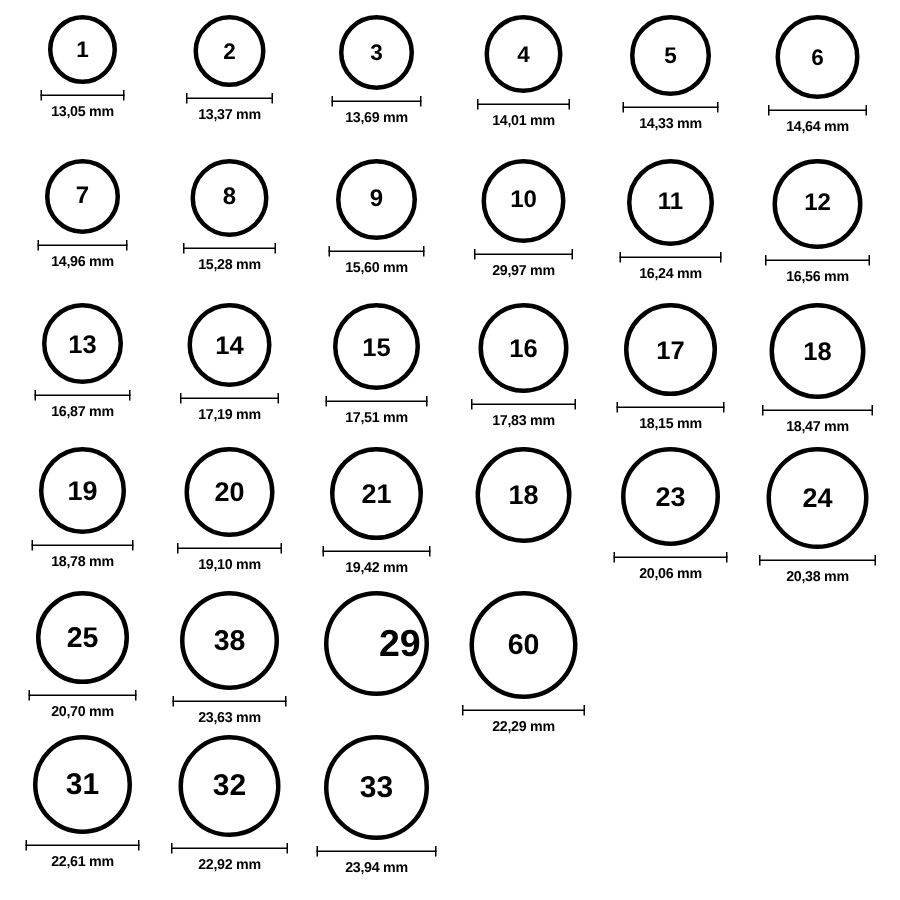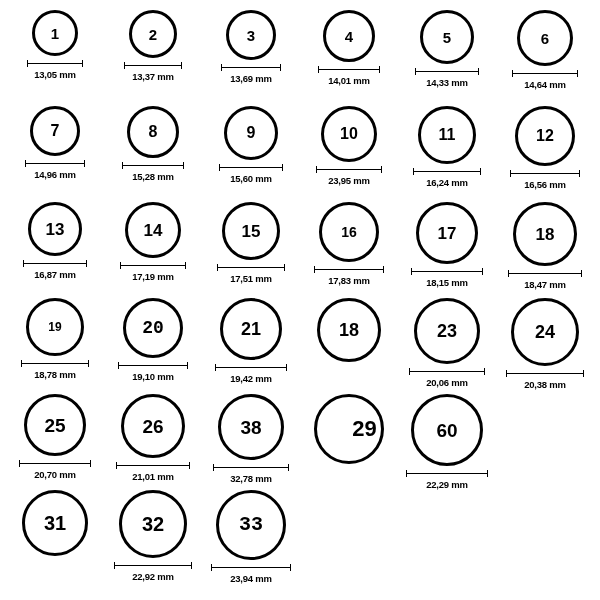--- a/index.html
+++ b/index.html
@@ -213,21 +213,21 @@
       <div class="size-cell">
         <div class="ring-circle" style="width: 56px; height: 56px;">
           <span class="ring-number" style="font-size: 16px;">10</span>
         </div>
         <div class="measure">
           <div class="measure-bar" style="width: 66px;">
             <span class="line"></span>
             <span class="tick left"></span>
             <span class="tick right"></span>
           </div>
-          <div class="measure-label">23,95 mm</div>
+          <div class="measure-label">29,97 mm</div>
         </div>
       </div>
       <div class="size-cell">
         <div class="ring-circle" style="width: 58px; height: 58px;">
           <span class="ring-number" style="font-size: 16px;">11</span>
         </div>
         <div class="measure">
           <div class="measure-bar" style="width: 68px;">
             <span class="line"></span>
             <span class="tick left"></span>
@@ -285,21 +285,21 @@
           <div class="measure-bar" style="width: 68px;">
             <span class="line"></span>
             <span class="tick left"></span>
             <span class="tick right"></span>
           </div>
           <div class="measure-label">17,51 mm</div>
         </div>
       </div>
       <div class="size-cell">
         <div class="ring-circle" style="width: 60px; height: 60px;">
-          <span class="ring-number" style="font-size: 14px;">16</span>
+          <span class="ring-number" style="font-size: 17px;">16</span>
         </div>
         <div class="measure">
           <div class="measure-bar" style="width: 70px;">
             <span class="line"></span>
             <span class="tick left"></span>
             <span class="tick right"></span>
           </div>
           <div class="measure-label">17,83 mm</div>
         </div>
       </div>
@@ -326,34 +326,34 @@
             <span class="tick left"></span>
             <span class="tick right"></span>
           </div>
           <div class="measure-label">18,47 mm</div>
         </div>
       </div>
     </div>
     <div class="chart-row">
       <div class="size-cell">
         <div class="ring-circle" style="width: 58px; height: 58px;">
-          <span class="ring-number" style="font-size: 12px;">19</span>
+          <span class="ring-number" style="font-size: 18px;">19</span>
         </div>
         <div class="measure">
           <div class="measure-bar" style="width: 68px;">
             <span class="line"></span>
             <span class="tick left"></span>
             <span class="tick right"></span>
           </div>
           <div class="measure-label">18,78 mm</div>
         </div>
       </div>
       <div class="size-cell">
         <div class="ring-circle" style="width: 60px; height: 60px;">
-          <span class="ring-number" style="font-size: 18px; font-family: Liberation Mono, monospace;">20</span>
+          <span class="ring-number" style="font-size: 18px;">20</span>
         </div>
         <div class="measure">
           <div class="measure-bar" style="width: 70px;">
             <span class="line"></span>
             <span class="tick left"></span>
             <span class="tick right"></span>
           </div>
           <div class="measure-label">19,10 mm</div>
         </div>
       </div>
@@ -410,48 +410,35 @@
         <div class="measure">
           <div class="measure-bar" style="width: 72px;">
             <span class="line"></span>
             <span class="tick left"></span>
             <span class="tick right"></span>
           </div>
           <div class="measure-label">20,70 mm</div>
         </div>
       </div>
       <div class="size-cell">
-        <div class="ring-circle" style="width: 64px; height: 64px;">
-          <span class="ring-number" style="font-size: 19px;">26</span>
-        </div>
-        <div class="measure">
-          <div class="measure-bar" style="width: 74px;">
-            <span class="line"></span>
-            <span class="tick left"></span>
-            <span class="tick right"></span>
-          </div>
-          <div class="measure-label">21,01 mm</div>
-        </div>
-      </div>
-      <div class="size-cell">
         <div class="ring-circle" style="width: 66px; height: 66px;">
           <span class="ring-number" style="font-size: 19px;">38</span>
         </div>
         <div class="measure">
           <div class="measure-bar" style="width: 76px;">
             <span class="line"></span>
             <span class="tick left"></span>
             <span class="tick right"></span>
           </div>
-          <div class="measure-label">32,78 mm</div>
+          <div class="measure-label">23,63 mm</div>
         </div>
       </div>
       <div class="size-cell">
         <div class="ring-circle" style="width: 70px; height: 70px;">
-          <span class="ring-number" style="font-size: 22px; margin-left: 31px;">29</span>
+          <span class="ring-number" style="font-size: 25px; margin-left: 31px;">29</span>
         </div>
       </div>
       <div class="size-cell">
         <div class="ring-circle" style="width: 72px; height: 72px;">
           <span class="ring-number" style="font-size: 19px;">60</span>
         </div>
         <div class="measure">
           <div class="measure-bar" style="width: 82px;">
             <span class="line"></span>
             <span class="tick left"></span>
@@ -459,37 +446,45 @@
           </div>
           <div class="measure-label">22,29 mm</div>
         </div>
       </div>
     </div>
     <div class="chart-row">
       <div class="size-cell">
         <div class="ring-circle" style="width: 66px; height: 66px;">
           <span class="ring-number" style="font-size: 20px;">31</span>
         </div>
+        <div class="measure">
+          <div class="measure-bar" style="width: 76px;">
+            <span class="line"></span>
+            <span class="tick left"></span>
+            <span class="tick right"></span>
+          </div>
+          <div class="measure-label">22,61 mm</div>
+        </div>
       </div>
       <div class="size-cell">
         <div class="ring-circle" style="width: 68px; height: 68px;">
           <span class="ring-number" style="font-size: 20px;">32</span>
         </div>
         <div class="measure">
           <div class="measure-bar" style="width: 78px;">
             <span class="line"></span>
             <span class="tick left"></span>
             <span class="tick right"></span>
           </div>
           <div class="measure-label">22,92 mm</div>
         </div>
       </div>
       <div class="size-cell">
         <div class="ring-circle" style="width: 70px; height: 70px;">
-          <span class="ring-number" style="font-size: 20px; font-family: Liberation Mono, monospace;">33</span>
+          <span class="ring-number" style="font-size: 20px;">33</span>
         </div>
         <div class="measure">
           <div class="measure-bar" style="width: 80px;">
             <span class="line"></span>
             <span class="tick left"></span>
             <span class="tick right"></span>
           </div>
           <div class="measure-label">23,94 mm</div>
         </div>
       </div>

